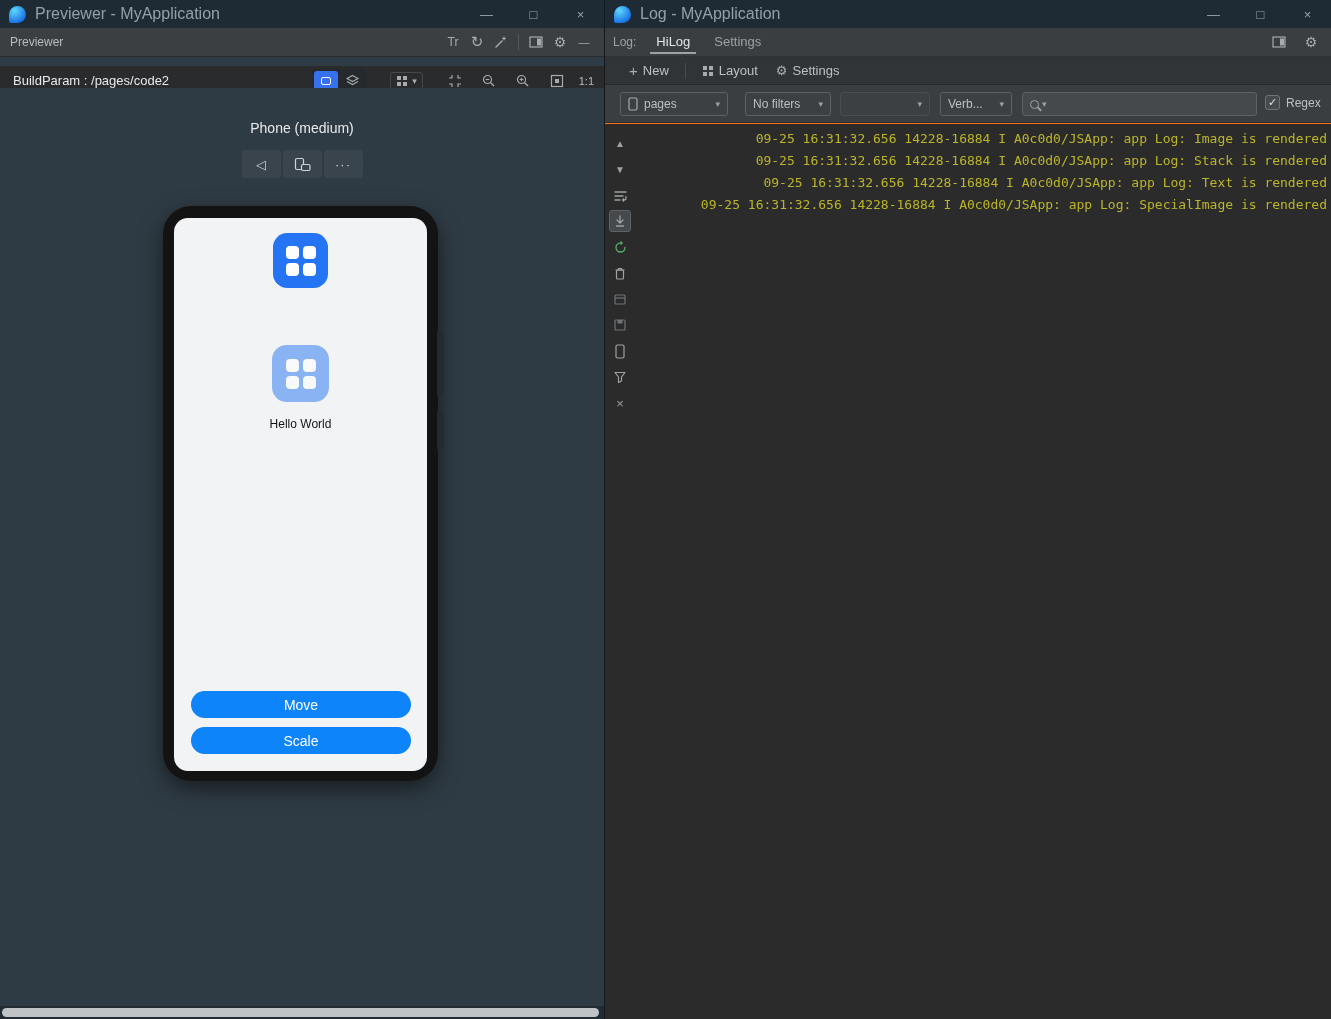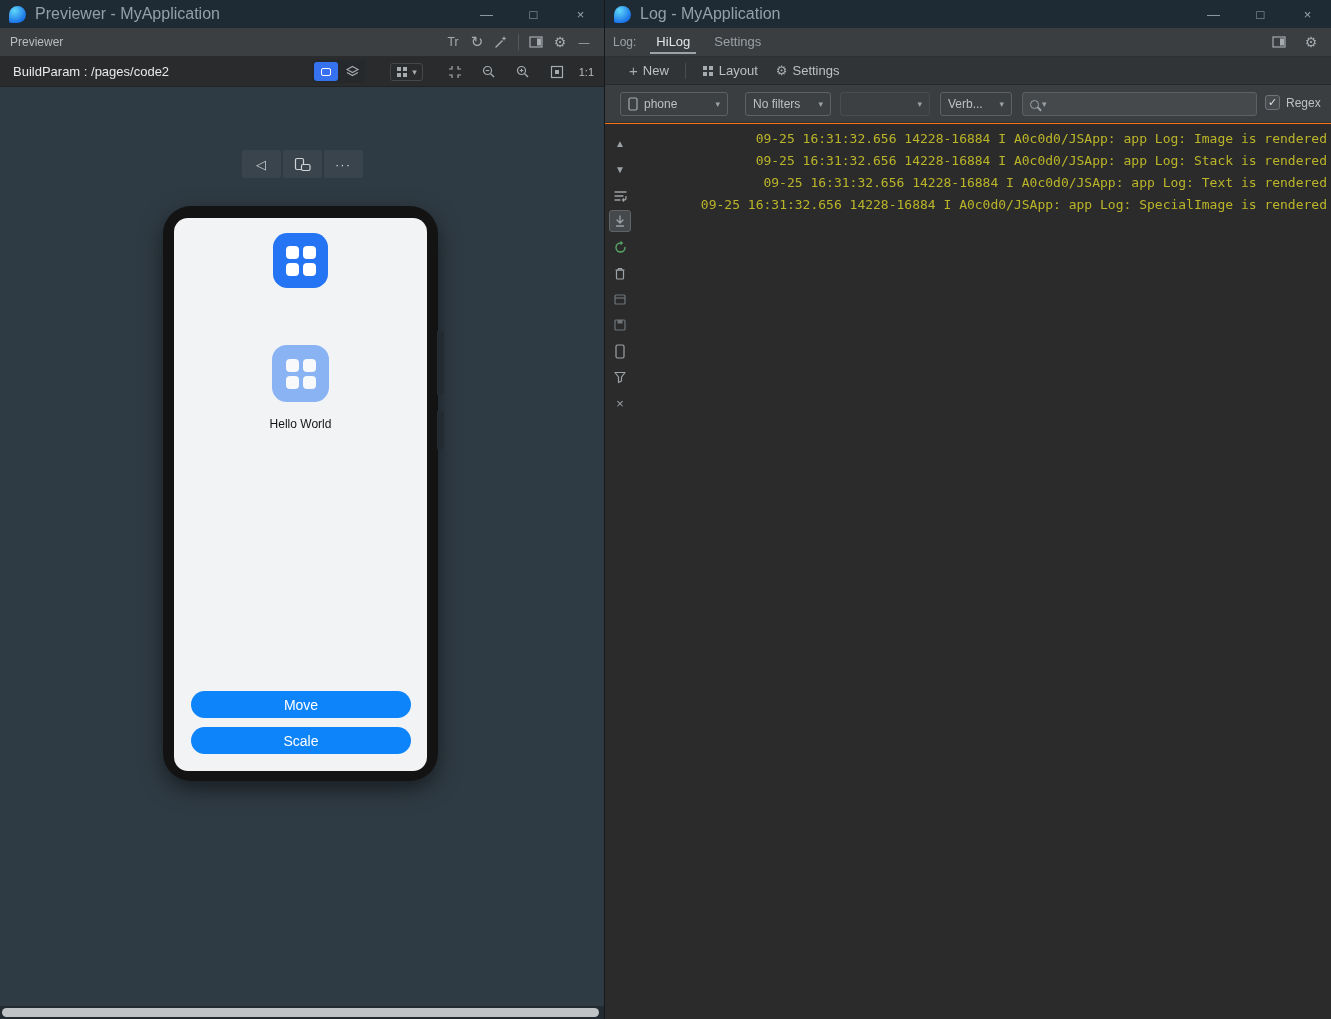--- a/index.html
+++ b/index.html
@@ -19,21 +19,21 @@
 
   
   .win-prev { left:0; width:605px; background:#2f3b44; border-right:1px solid #14191d; }
   .prev-toolbar { position:absolute; top:28px; left:0; right:0; height:29px; background:#3c3f41;
                   border-bottom:1px solid #2a2c2e; display:flex; align-items:center; padding:0 8px 0 10px; }
   .prev-toolbar .label { color:#b8bcbf; font-size:12px; }
   .icon-btn { width:24px; height:22px; display:flex; align-items:center; justify-content:center;
               color:#a6abaf; font-size:14px; border-radius:3px; }
   .tool-sep { width:1px; height:16px; background:#55585a; margin:0 5px; }
 
-  .buildbar { position:absolute; top:57px; left:0; right:0; height:30px; background:#292b2d;
+  .buildbar { position:absolute; top:66px; left:0; right:0; height:30px; background:#292b2d;
               display:flex; align-items:center; padding:0 10px 0 13px; border-bottom:1px solid #202224; }
   .buildbar .bp-text { color:#e7e9ea; font-size:13px; }
   .bb-right { margin-left:auto; display:flex; align-items:center; gap:10px; }
   .bb-group { display:flex; background:#26292c; border-radius:4px; padding:2px; gap:2px; margin-right:14px; }
   .bb-toggle { width:24px; height:19px; border-radius:3px; display:flex; align-items:center; justify-content:center; }
   .bb-toggle.blue { background:#3671f0; }
   .bb-toggle .cam { width:10px; height:8px; border:1.4px solid #fff; border-radius:2px; }
   .bb-wide { display:flex; align-items:center; gap:4px; padding:2px 5px; border:1px solid #45484a;
              border-radius:3px; margin-right:10px; color:#a6abaf; font-size:9px; }
   .ratio { color:#b9bdc0; font-size:11px; }
@@ -200,20 +200,21 @@
         <svg width="16" height="16">
           <rect x="2.5" y="2.5" width="11" height="11" stroke="#a6abaf" stroke-width="1.2" fill="none"></rect>
           <rect x="6" y="6" width="4" height="4" fill="#a6abaf"></rect>
         </svg>
       </span>
       <span class="ratio">1:1</span>
     </div>
   </div>
 
   <div class="preview-area">
+    <div class="device-label">Phone (medium)</div>
 
     <div class="prev-controls">
       <span class="pc-btn">◁</span>
       <span class="pc-btn">
         <svg width="17" height="15">
           <rect x="1.5" y="1.5" width="8" height="11" rx="1.5" stroke="#cfd4d8" stroke-width="1.2" fill="none"></rect>
           <rect x="7.5" y="7.5" width="8.5" height="6" rx="1.5" stroke="#cfd4d8" stroke-width="1.2" fill="#39444d"></rect>
         </svg>
       </span>
       <span class="pc-btn" style="letter-spacing:1px;">···</span>
@@ -296,21 +297,21 @@
       <span style="color:#a6abaf;">⚙</span>
       <span>Settings</span>
     </span>
   </div>
 
   <div class="filterrow">
     <div class="dd dd-device">
       <svg width="10" height="14">
         <rect x="1" y="1" width="8" height="12" rx="1.5" stroke="#a6abaf" stroke-width="1.2" fill="none"></rect>
       </svg>
-      <span>phone</span>
+      <span>pages</span>
       <span class="caret">▾</span>
     </div>
     <div class="dd dd-filter">
       <span>No filters</span>
       <span class="caret">▾</span>
     </div>
     <div class="dd dd-empty">
       <span class="caret">▾</span>
     </div>
     <div class="dd dd-level">

